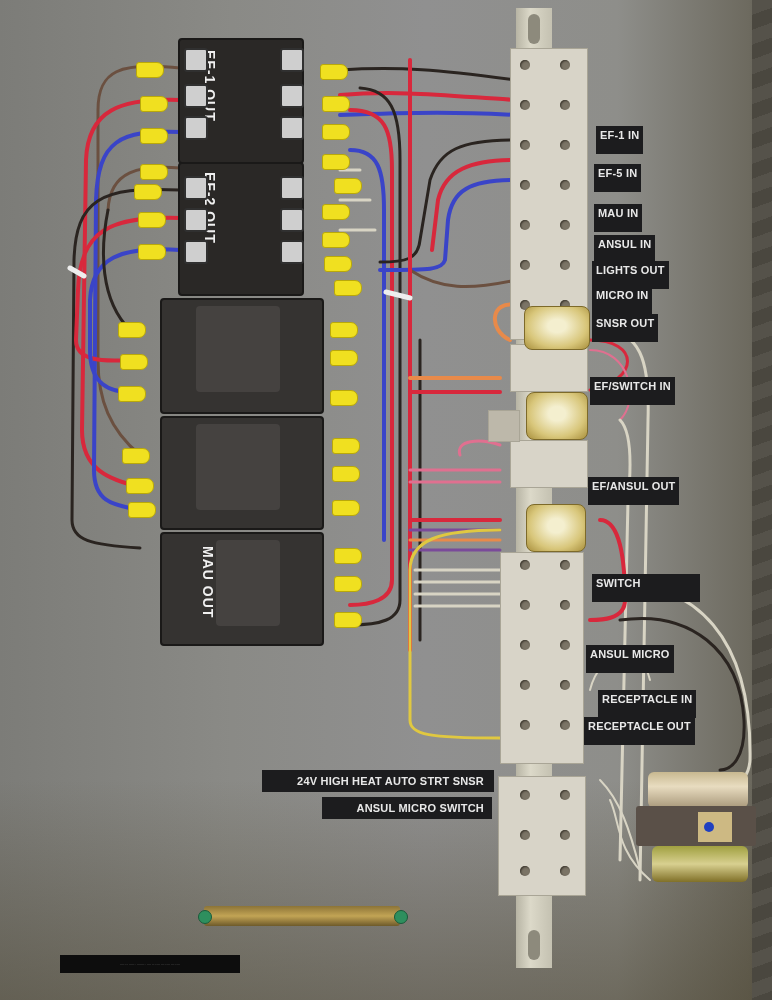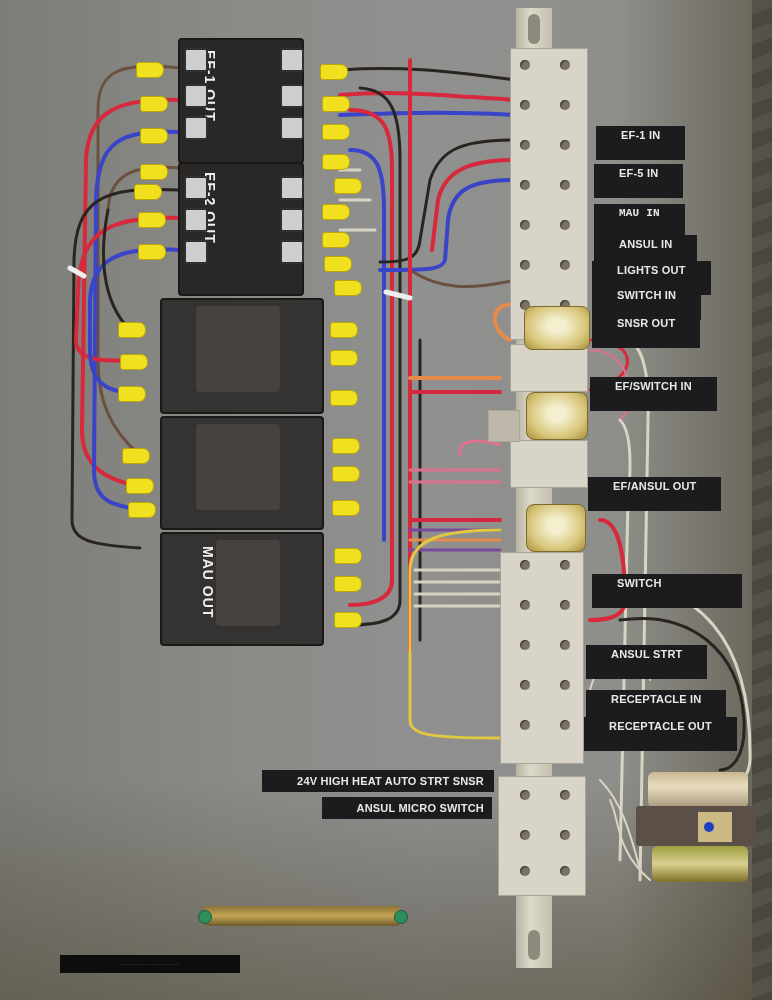--- a/index.html
+++ b/index.html
@@ -5,21 +5,21 @@
   html,body{margin:0;padding:0;background:#5a5a52;}
   body{width:772px;height:1000px;position:relative;overflow:hidden;font-family:"Liberation Sans",sans-serif;}
   #panel{position:absolute;left:0;top:0;width:772px;height:1000px;
     background:linear-gradient(90deg,#7c7c78 0%,#8a8a86 30%,#909090 55%,#8e8e8a 80%,#6d6a5f 97%,#5c5a50 100%);}
   #panel-bottom{position:absolute;left:0;top:780px;width:772px;height:220px;
     background:linear-gradient(180deg,rgba(0,0,0,0) 0%,rgba(70,62,40,0.45) 100%);}
   #flange{position:absolute;left:752px;top:0;width:20px;height:1000px;
     background:repeating-linear-gradient(160deg,#55524a 0 14px,#4a473f 14px 28px);}
   svg#wires{position:absolute;left:0;top:0;}
   .label{position:absolute;background:#1c1c1e;color:#e8e8e8;font-weight:bold;font-size:11px;
-    height:34px;line-height:18px;padding:0 25px;white-space:nowrap;letter-spacing:0.2px;}
+    height:28px;line-height:18px;padding:0 4px;white-space:nowrap;letter-spacing:0.2px;}
   .contactor-text{position:absolute;color:#f0f0f0;font-weight:bold;font-size:14px;
     writing-mode:vertical-rl;letter-spacing:1px;}
   .din-rail{position:absolute;background:linear-gradient(90deg,#b7b4a4,#dcd9c9 40%,#c4c1b1);}
   .slot{position:absolute;width:12px;height:30px;border-radius:6px;background:#8d8a7c;}
   .tb{position:absolute;background:#d8d4c8;border:1px solid #a9a596;}
   .hole{position:absolute;width:10px;height:10px;border-radius:50%;background:#7b7466;box-shadow:inset 1px 1px 2px #3a352c;}
   .relay{position:absolute;width:64px;height:42px;border-radius:8px;
     background:radial-gradient(ellipse at 50% 45%,#f4efcf 20%,#d8c67a 65%,#a88f3c 100%);border:1px solid #7d6a2a;}
   .contactor{position:absolute;background:#2a2826;border:2px solid #1a1918;border-radius:4px;}
   .screw{position:absolute;width:20px;height:20px;background:#cfcfcf;border:2px solid #303030;border-radius:3px;}
@@ -195,30 +195,30 @@
 <div class="hole" style="left:560px;top:830px;"></div>
 <div class="hole" style="left:520px;top:866px;"></div>
 <div class="hole" style="left:560px;top:866px;"></div>
 
 <div class="relay" style="left:524px;top:306px;"></div>
 <div class="relay" style="left:526px;top:392px;width:60px;height:46px;"></div>
 <div class="relay" style="left:526px;top:504px;width:58px;height:46px;"></div>
 
 <div class="label" style="left:596px;top:126px;">EF-1 IN</div>
 <div class="label" style="left:594px;top:164px;">EF-5 IN</div>
-<div class="label" style="left:594px;top:204px;font-family:Liberation Mono, monospace;">MAU IN</div>
+<div class="label" style="left:594px;top:204px;">MAU IN</div>
 <div class="label" style="left:594px;top:235px;">ANSUL IN</div>
 <div class="label" style="left:592px;top:261px;">LIGHTS OUT</div>
-<div class="label" style="left:592px;top:286px;">SWITCH IN</div>
+<div class="label" style="left:592px;top:286px;">MICRO IN</div>
 <div class="label" style="left:592px;top:314px;">SNSR OUT</div>
 <div class="label" style="left:590px;top:377px;">EF/SWITCH IN</div>
 <div class="label" style="left:588px;top:477px;">EF/ANSUL OUT</div>
 <div class="label" style="left:592px;top:574px;min-width:100px;">SWITCH</div>
-<div class="label" style="left:586px;top:645px;">ANSUL STRT</div>
-<div class="label" style="left:586px;top:690px;">RECEPTACLE IN</div>
+<div class="label" style="left:586px;top:645px;">ANSUL MICRO</div>
+<div class="label" style="left:598px;top:690px;">RECEPTACLE IN</div>
 <div class="label" style="left:584px;top:717px;">RECEPTACLE OUT</div>
 
 <div class="label" style="left:262px;top:770px;width:212px;text-align:right;padding:0 10px;height:22px;line-height:22px;">24V HIGH HEAT AUTO STRT SNSR</div>
 <div class="label" style="left:322px;top:797px;width:154px;text-align:right;padding:0 8px;height:22px;line-height:22px;">ANSUL MICRO SWITCH</div>
 
 <div class="transformer" style="left:636px;top:764px;width:120px;height:124px;">
   <div style="position:absolute;left:12px;top:8px;width:100px;height:36px;background:linear-gradient(180deg,#c8b890,#e8dcc0 40%,#a8987a);border-radius:6px;"></div>
   <div style="position:absolute;left:0;top:42px;width:120px;height:40px;background:#5a5048;border-radius:3px;"></div>
   <div style="position:absolute;left:62px;top:48px;width:34px;height:30px;background:#cdb983;"></div>
   <div style="position:absolute;left:68px;top:58px;width:10px;height:10px;border-radius:50%;background:#2040c0;"></div>

